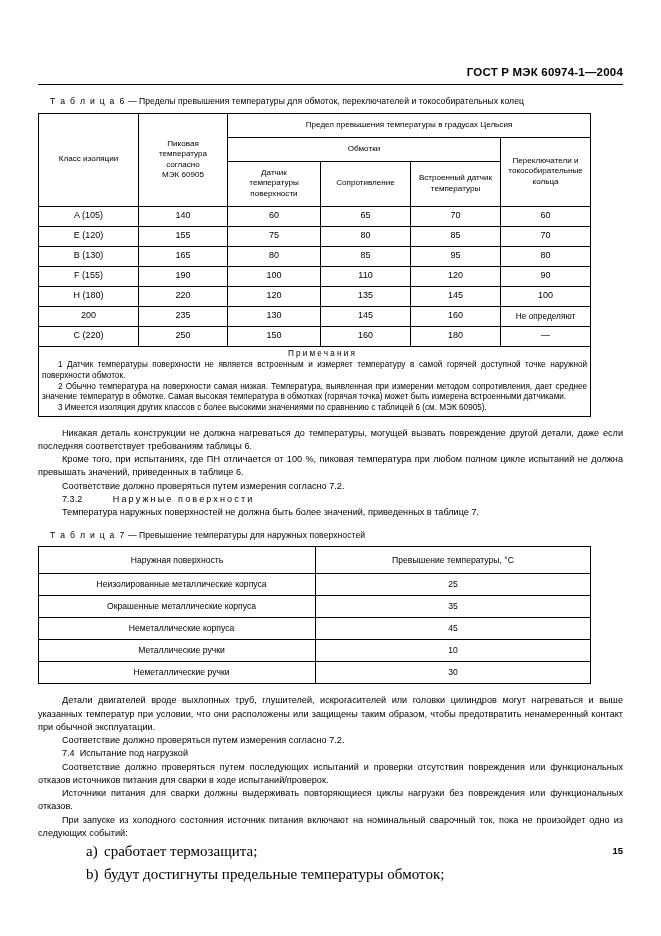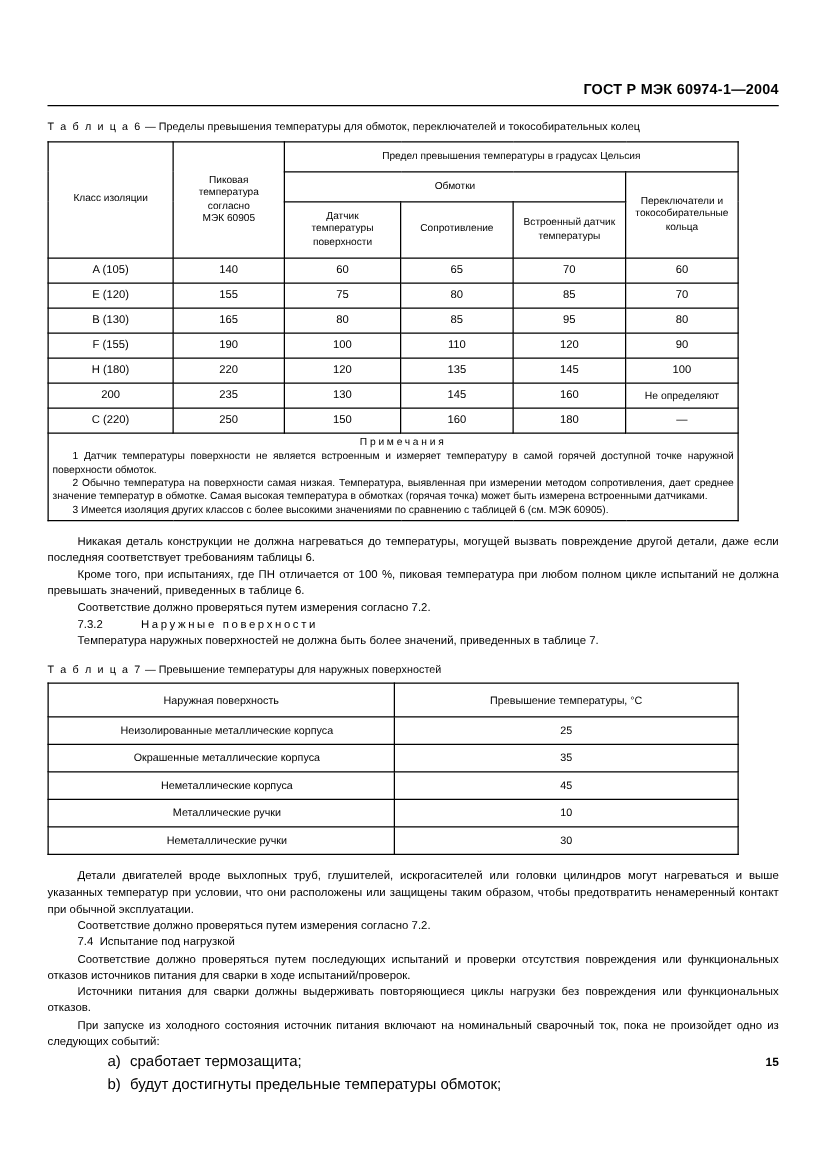--- a/index.html
+++ b/index.html
@@ -43,21 +43,21 @@
   }
   
   .content {
     position: absolute;
     left: 38px;
     top: 96px;
     width: 585px;
   }
   .table-caption {
     font-size: 8.6px;
-    margin: 0 0 6px 0;
+    margin: 0 0 6px 12px;
     letter-spacing: 0.05px;
     line-height: 1.25;
   }
   .sp-caption { letter-spacing: 1.3px; }
   
   table.grid {
     border-collapse: collapse;
     width: 552px;
     table-layout: fixed;
     font-size: 8.3px;
@@ -114,25 +114,26 @@
   .blk { margin-top: 10px; }
   .sect-head {
     font-size: 9.1px;
     line-height: 1.46;
     margin: 0;
     text-indent: 24px;
   }
   .sect-head .spaced { letter-spacing: 2.1px; padding-left: 28px; }
   .sect-head.bold { font-weight: normal; }
   .listitem {
-    font-size: 12px;
+    font-size: 15px;
     line-height: 1.5;
     margin: 0;
     text-indent: 0;
     padding-left: 48px;
+    font-family: Liberation Serif, serif;
   }
   .listitem .mark { display: inline-block; width: 18px; }
   
   .page-num {
     position: absolute;
     right: 38px;
     top: 845px;
     font-size: 9.5px;
     font-weight: bold;
   }

